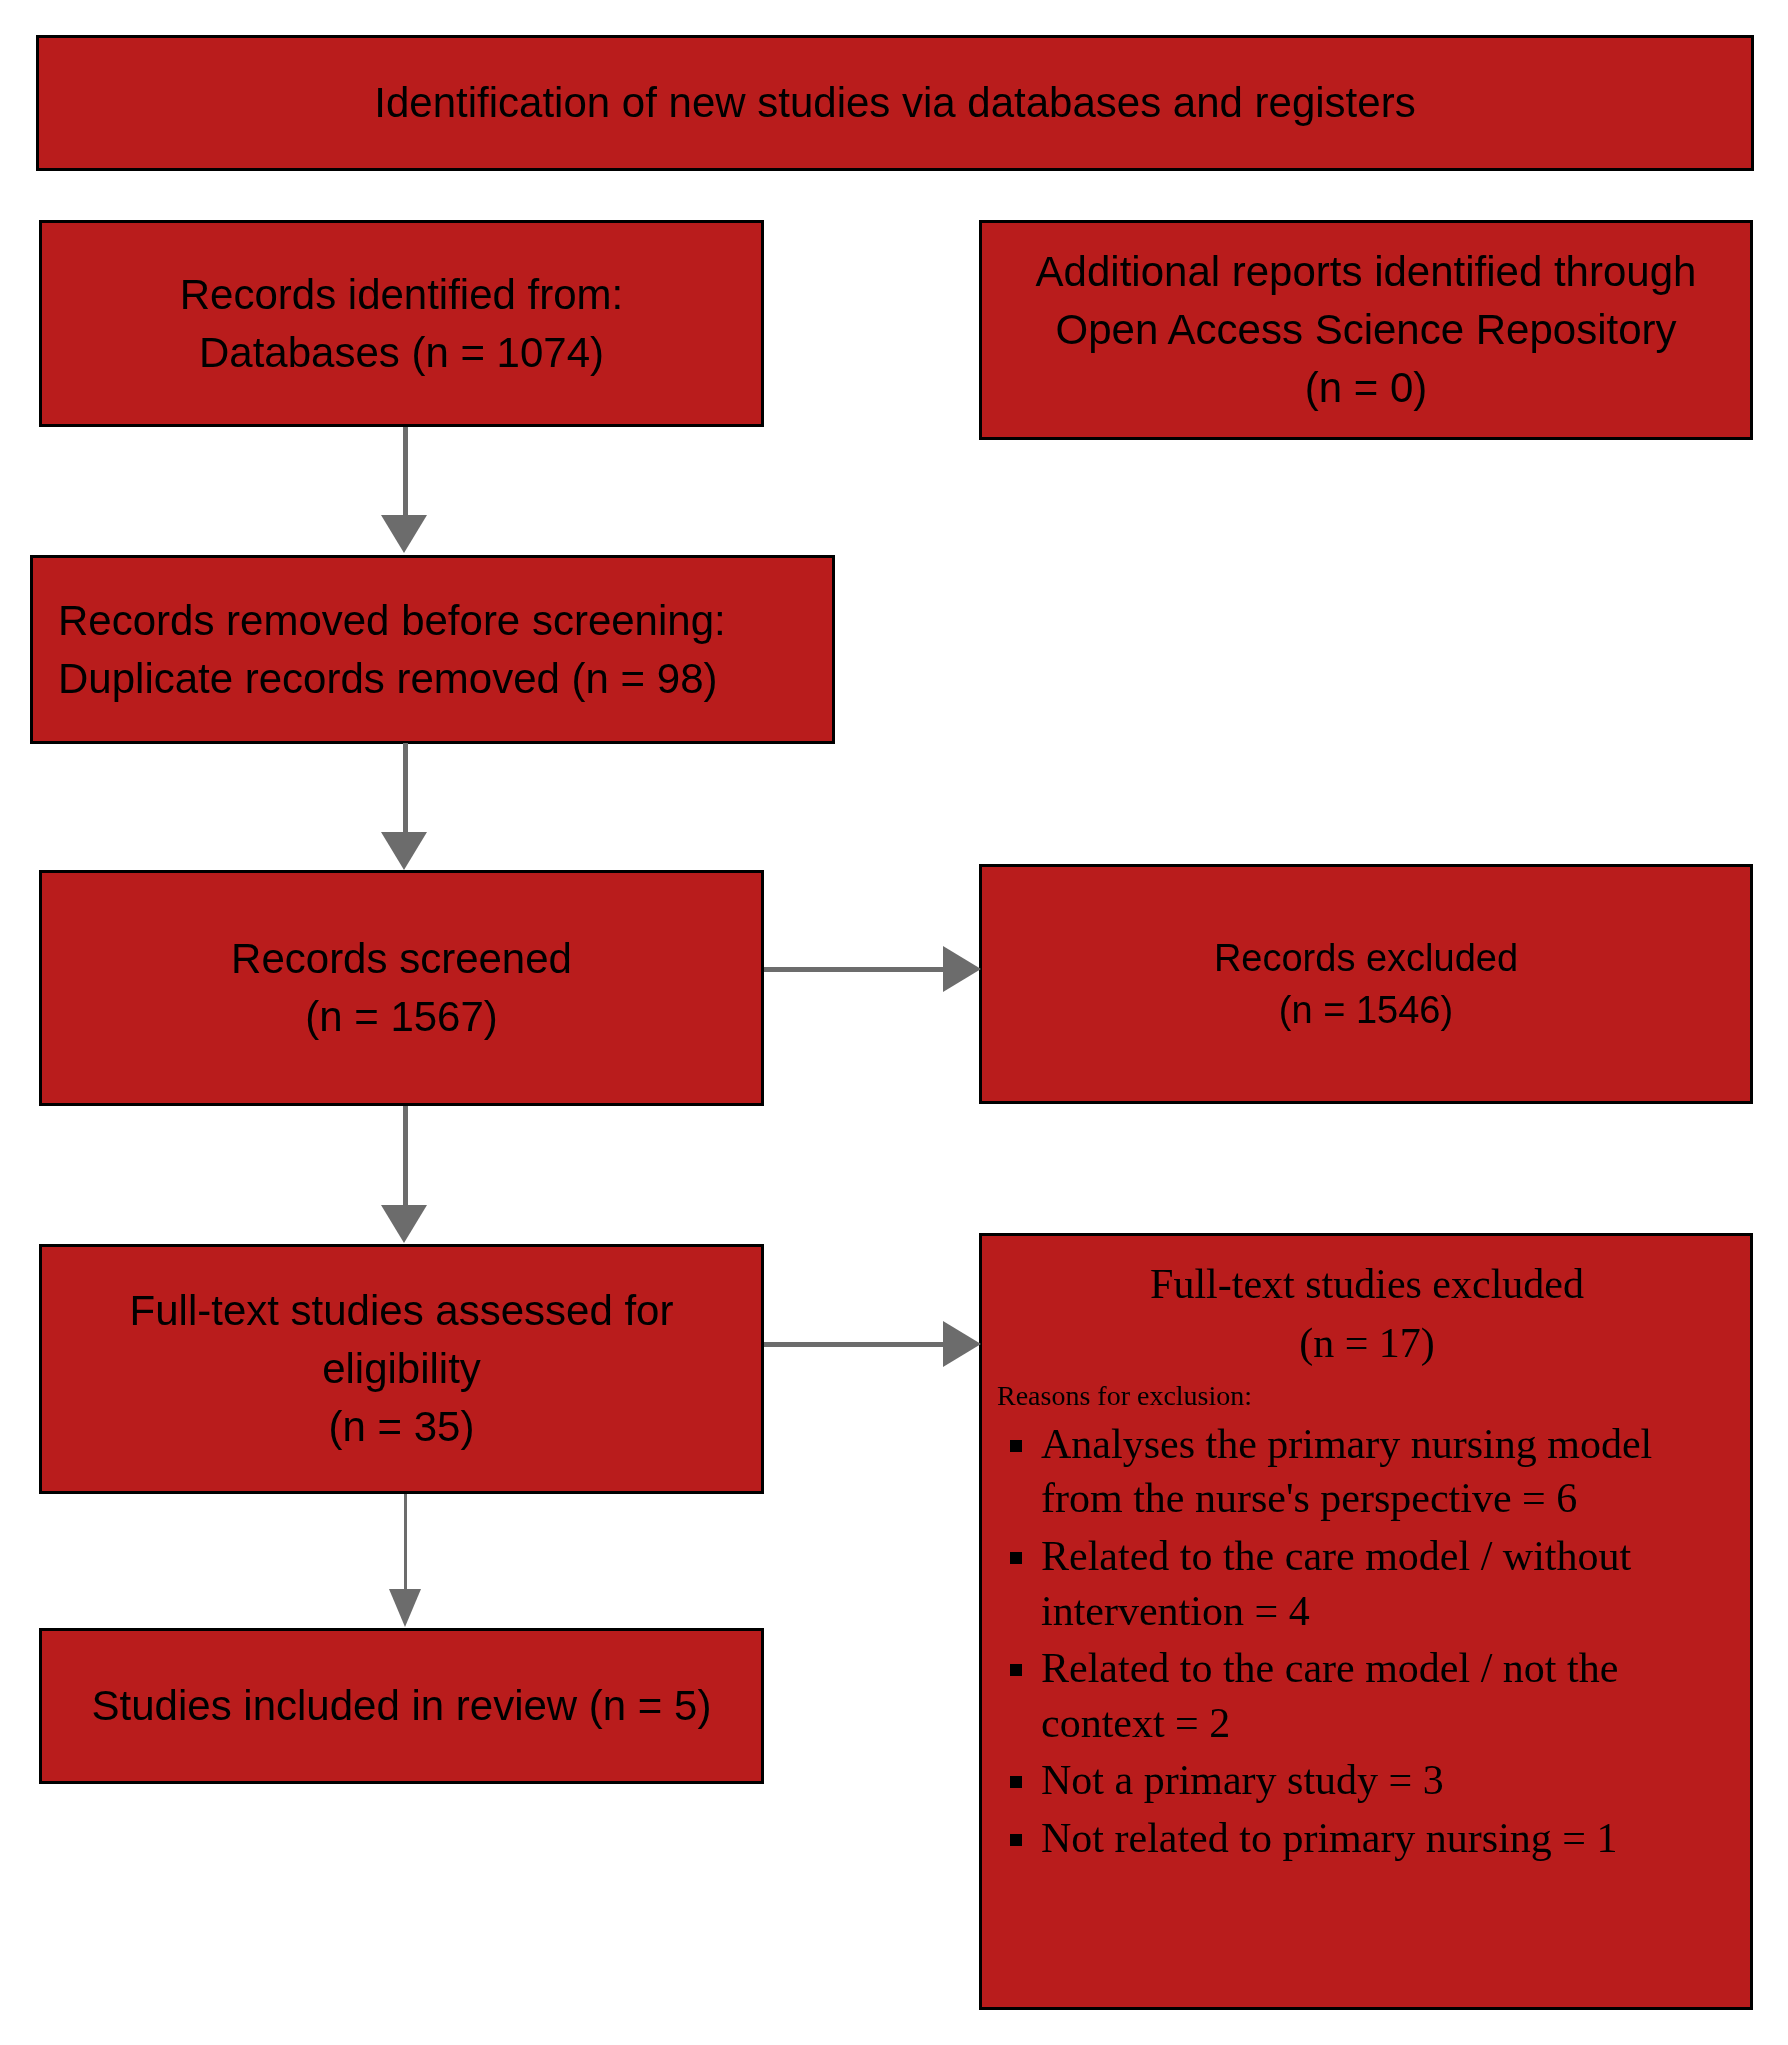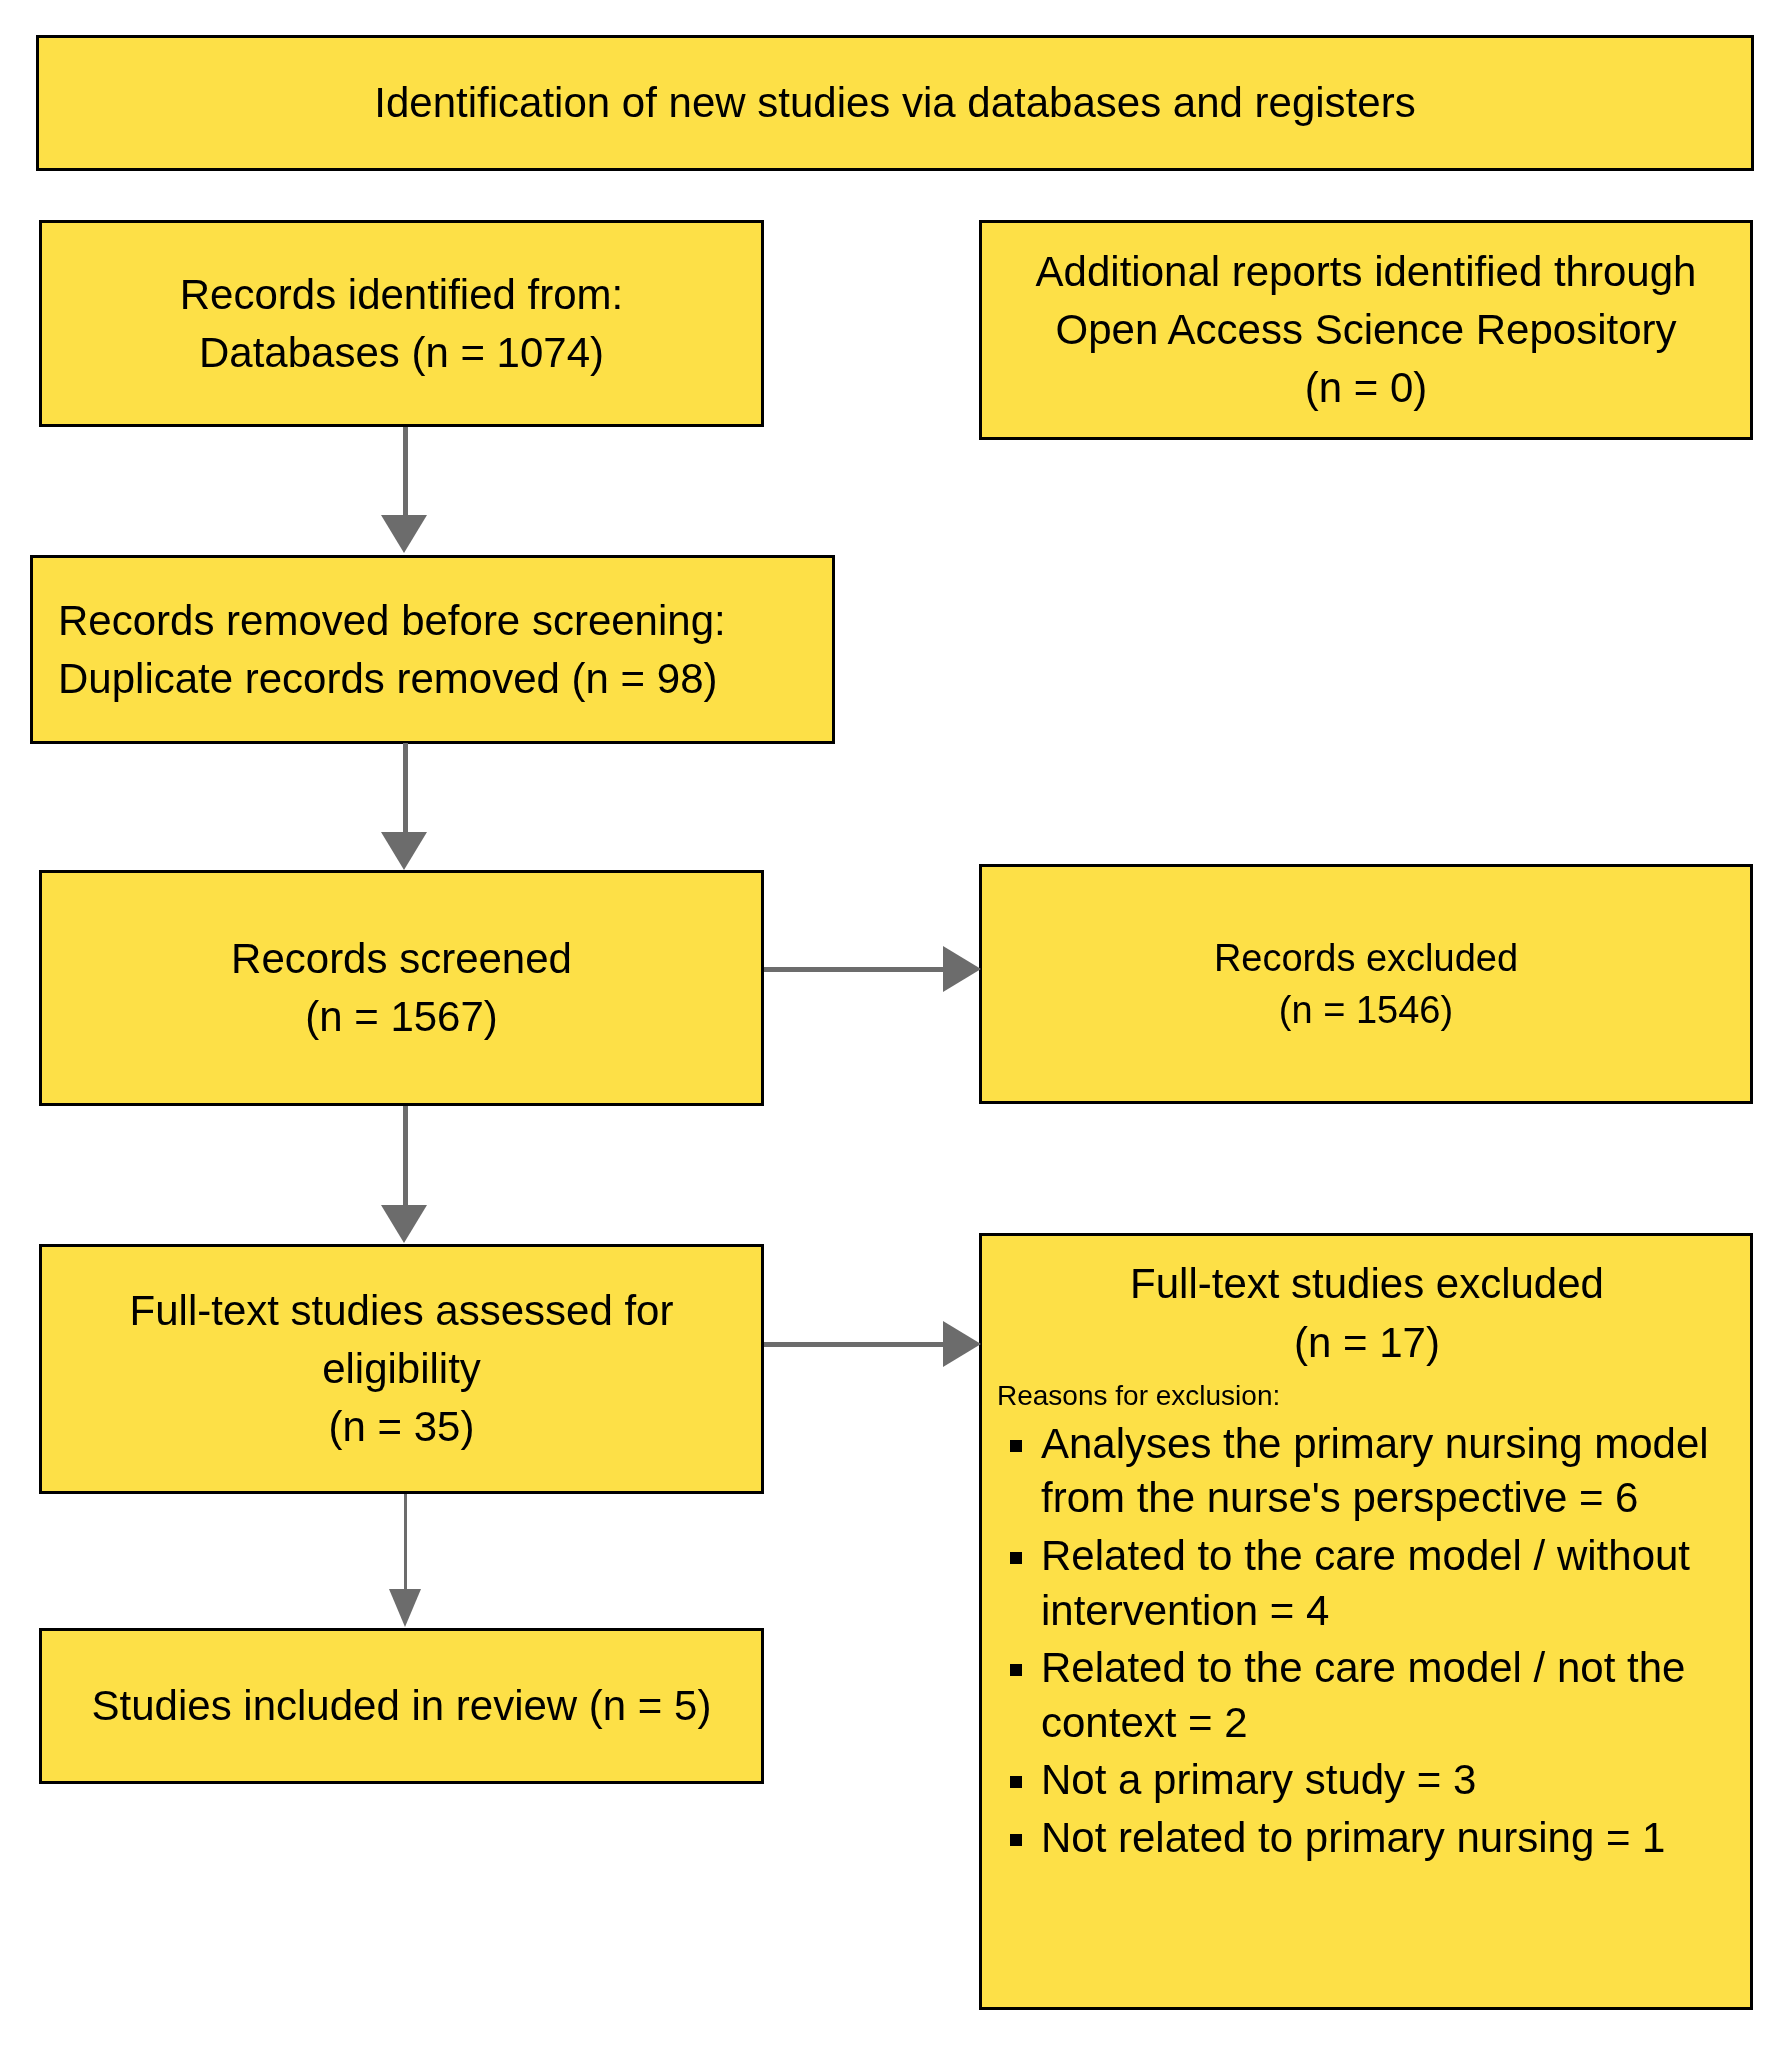--- a/index.html
+++ b/index.html
@@ -14,21 +14,21 @@
   #canvas {
     position: relative;
     width: 1789px;
     height: 2046px;
     background: #ffffff;
     overflow: hidden;
   }
   .box {
     position: absolute;
     box-sizing: border-box;
-    background: #fde047;
+    background: #b91c1c;
     border: 3.5px solid #000000;
     display: flex;
     flex-direction: column;
     justify-content: center;
   }
   .box .txt {
     white-space: pre-line;
     line-height: 1.38;
   }
   .center .txt { text-align: center; }
@@ -75,20 +75,21 @@
   #studies-included-box {
     left: 39px; top: 1628px; width: 725px; height: 156px;
   }
   #studies-included-box .txt { font-size: 42px; text-align: center; }
 
   
   #fulltext-excluded-box {
     left: 979px; top: 1233px; width: 774px; height: 777px;
     justify-content: flex-start;
     padding: 19px 13px 10px 15px;
+    font-family: Liberation Serif, serif;
   }
   #fulltext-excluded-box .head {
     font-size: 42px;
     text-align: center;
     line-height: 1.40;
     white-space: pre-line;
   }
   #fulltext-excluded-box .subhead {
     font-size: 28px;
     text-align: left;

